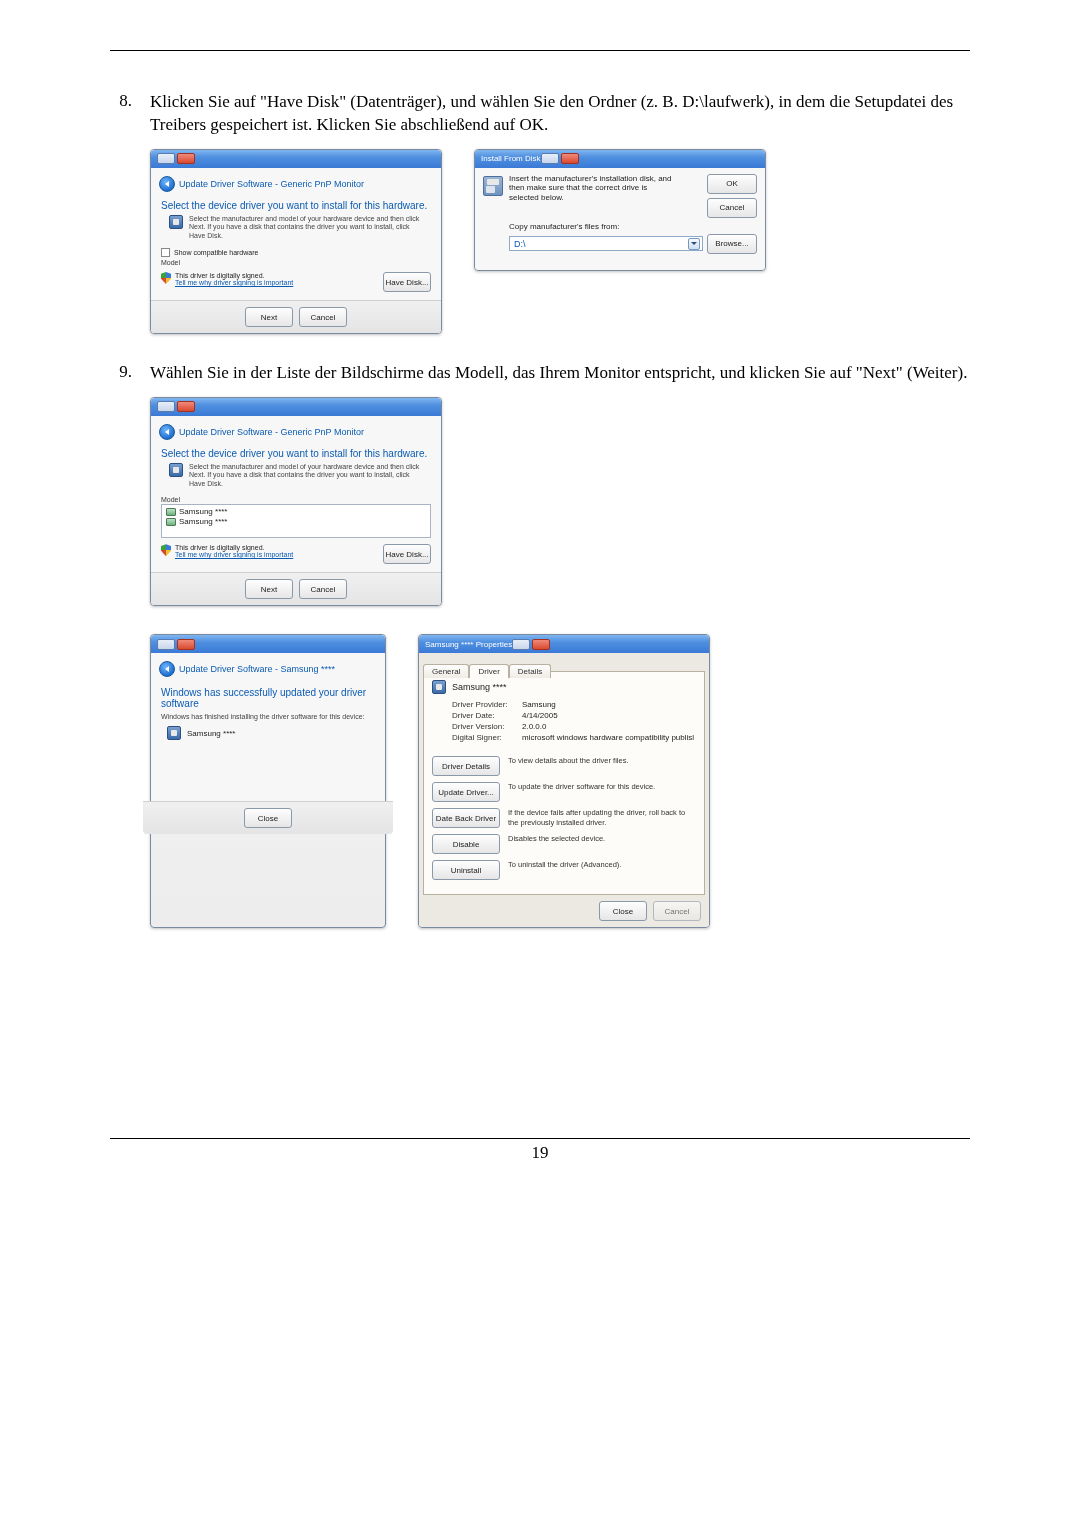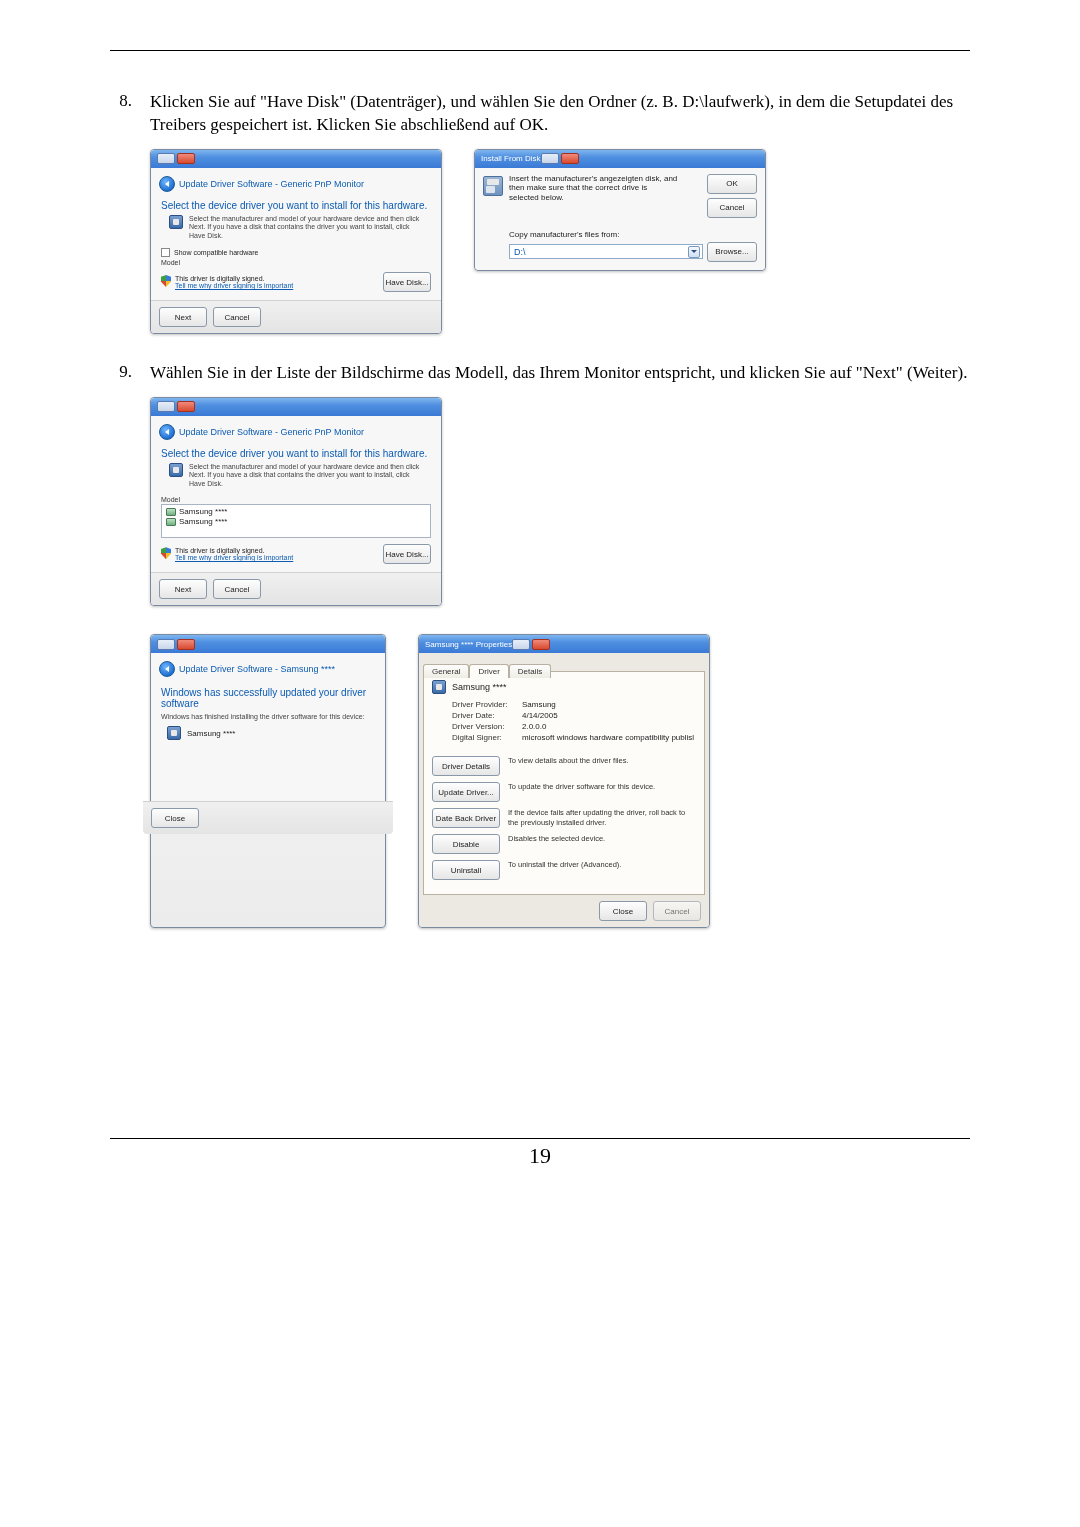--- a/index.html
+++ b/index.html
@@ -181,21 +181,21 @@
     padding: 0 0 1px 0;
   }
   .monitor-icon {
     width: 10px; height: 8px;
     background: linear-gradient(#bde3c8,#6fb07f);
     border: 1px solid #4a7a55;
     border-radius: 1px;
   }
   .shield-row {
     display: flex;
-    align-items: center;
+    align-items: flex-start;
     gap: 4px;
     margin: 6px 2px 0 2px;
     font-size: 7px;
   }
   .shield {
     width: 10px; height: 12px;
     background: conic-gradient(#3a7ad6 0 90deg, #f0c030 90deg 180deg, #d84a30 180deg 270deg, #3aa040 270deg 360deg);
     clip-path: polygon(50% 0, 100% 15%, 100% 55%, 50% 100%, 0 55%, 0 15%);
   }
   .link-blue { color: #0b5bb3; text-decoration: underline; font-size: 7px; }
@@ -210,21 +210,21 @@
     align-items: center;
     justify-content: center;
     color: #222;
   }
   .btn-row-inner {
     border-top: 1px solid #d0d0d0;
     margin: 8px -8px -6px -8px;
     padding: 6px 8px;
     background: linear-gradient(#f0f0f0,#e4e4e4);
     display:flex;
-    justify-content:flex-start;
+    justify-content:center;
     gap:6px;
     border-bottom-left-radius:4px;
     border-bottom-right-radius:4px;
   }
 
   
   .ifd { width: 292px; height: 122px; }
   .ifd .dlg-body { height: calc(100% - 18px); display: block; position: relative; }
   .ifd .disk-icon {
     width: 20px; height: 20px;
@@ -259,21 +259,21 @@
     line-height: 1.2;
     width: 170px;
   }
   .ifd .okgrp {
     position: absolute;
     right: 8px; top: 6px;
     display: flex; flex-direction: column; gap: 4px;
   }
   .ifd .copyrow {
     position: absolute;
-    left: 34px; right: 8px; bottom: 8px;
+    left: 34px; right: 8px; bottom: 16px;
   }
   .ifd .copyrow .lbl { font-size: 8px; margin-bottom: 3px; display: block; }
   .ifd .copyrow .line { display: flex; gap: 4px; align-items: center; }
   .combo {
     flex: 1;
     height: 15px;
     background: #fff;
     border: 1px solid #8faac8;
     display: flex; align-items: center; justify-content: space-between;
     font-size: 9px; padding: 0 2px 0 4px;
@@ -342,21 +342,21 @@
   .succ .dlg-body { min-height: 175px; position: relative; }
   .succ .section-heading { margin-top: 4px; }
 
   .footer-rule {
     border: none;
     border-top: 1px solid #000;
     margin-top: 210px;
   }
   .page-num {
     text-align: center;
-    font-size: 22px;
+    font-size: 17px;
     margin-top: 4px;
   }
 </style>
 </head>
 <body>
 
 <div class="page">
   <hr class="header-rule">
 
   <div class="step">
@@ -411,21 +411,21 @@
         <span>Install From Disk</span>
         <div class="win-ctrl">
           <div class="win-btn"></div>
           <div class="win-btn close"></div>
         </div>
       </div>
       <div class="dlg-body">
         <div class="disk-icon">
             <div class="floppy"></div>
           </div>
-        <div class="msg">Insert the manufacturer's angezeigten disk, and then make sure that the correct drive is selected below.</div>
+        <div class="msg">Insert the manufacturer's installation disk, and then make sure that the correct drive is selected below.</div>
         <div class="okgrp">
           <div class="vbtn" style="min-width:50px;">OK</div>
           <div class="vbtn" style="min-width:50px;">Cancel</div>
         </div>
         <div class="copyrow">
           <span class="lbl">Copy manufacturer's files from:</span>
           <div class="line">
             <div class="combo">
               <span>D:\</span>
               <div class="arrow"></div>

